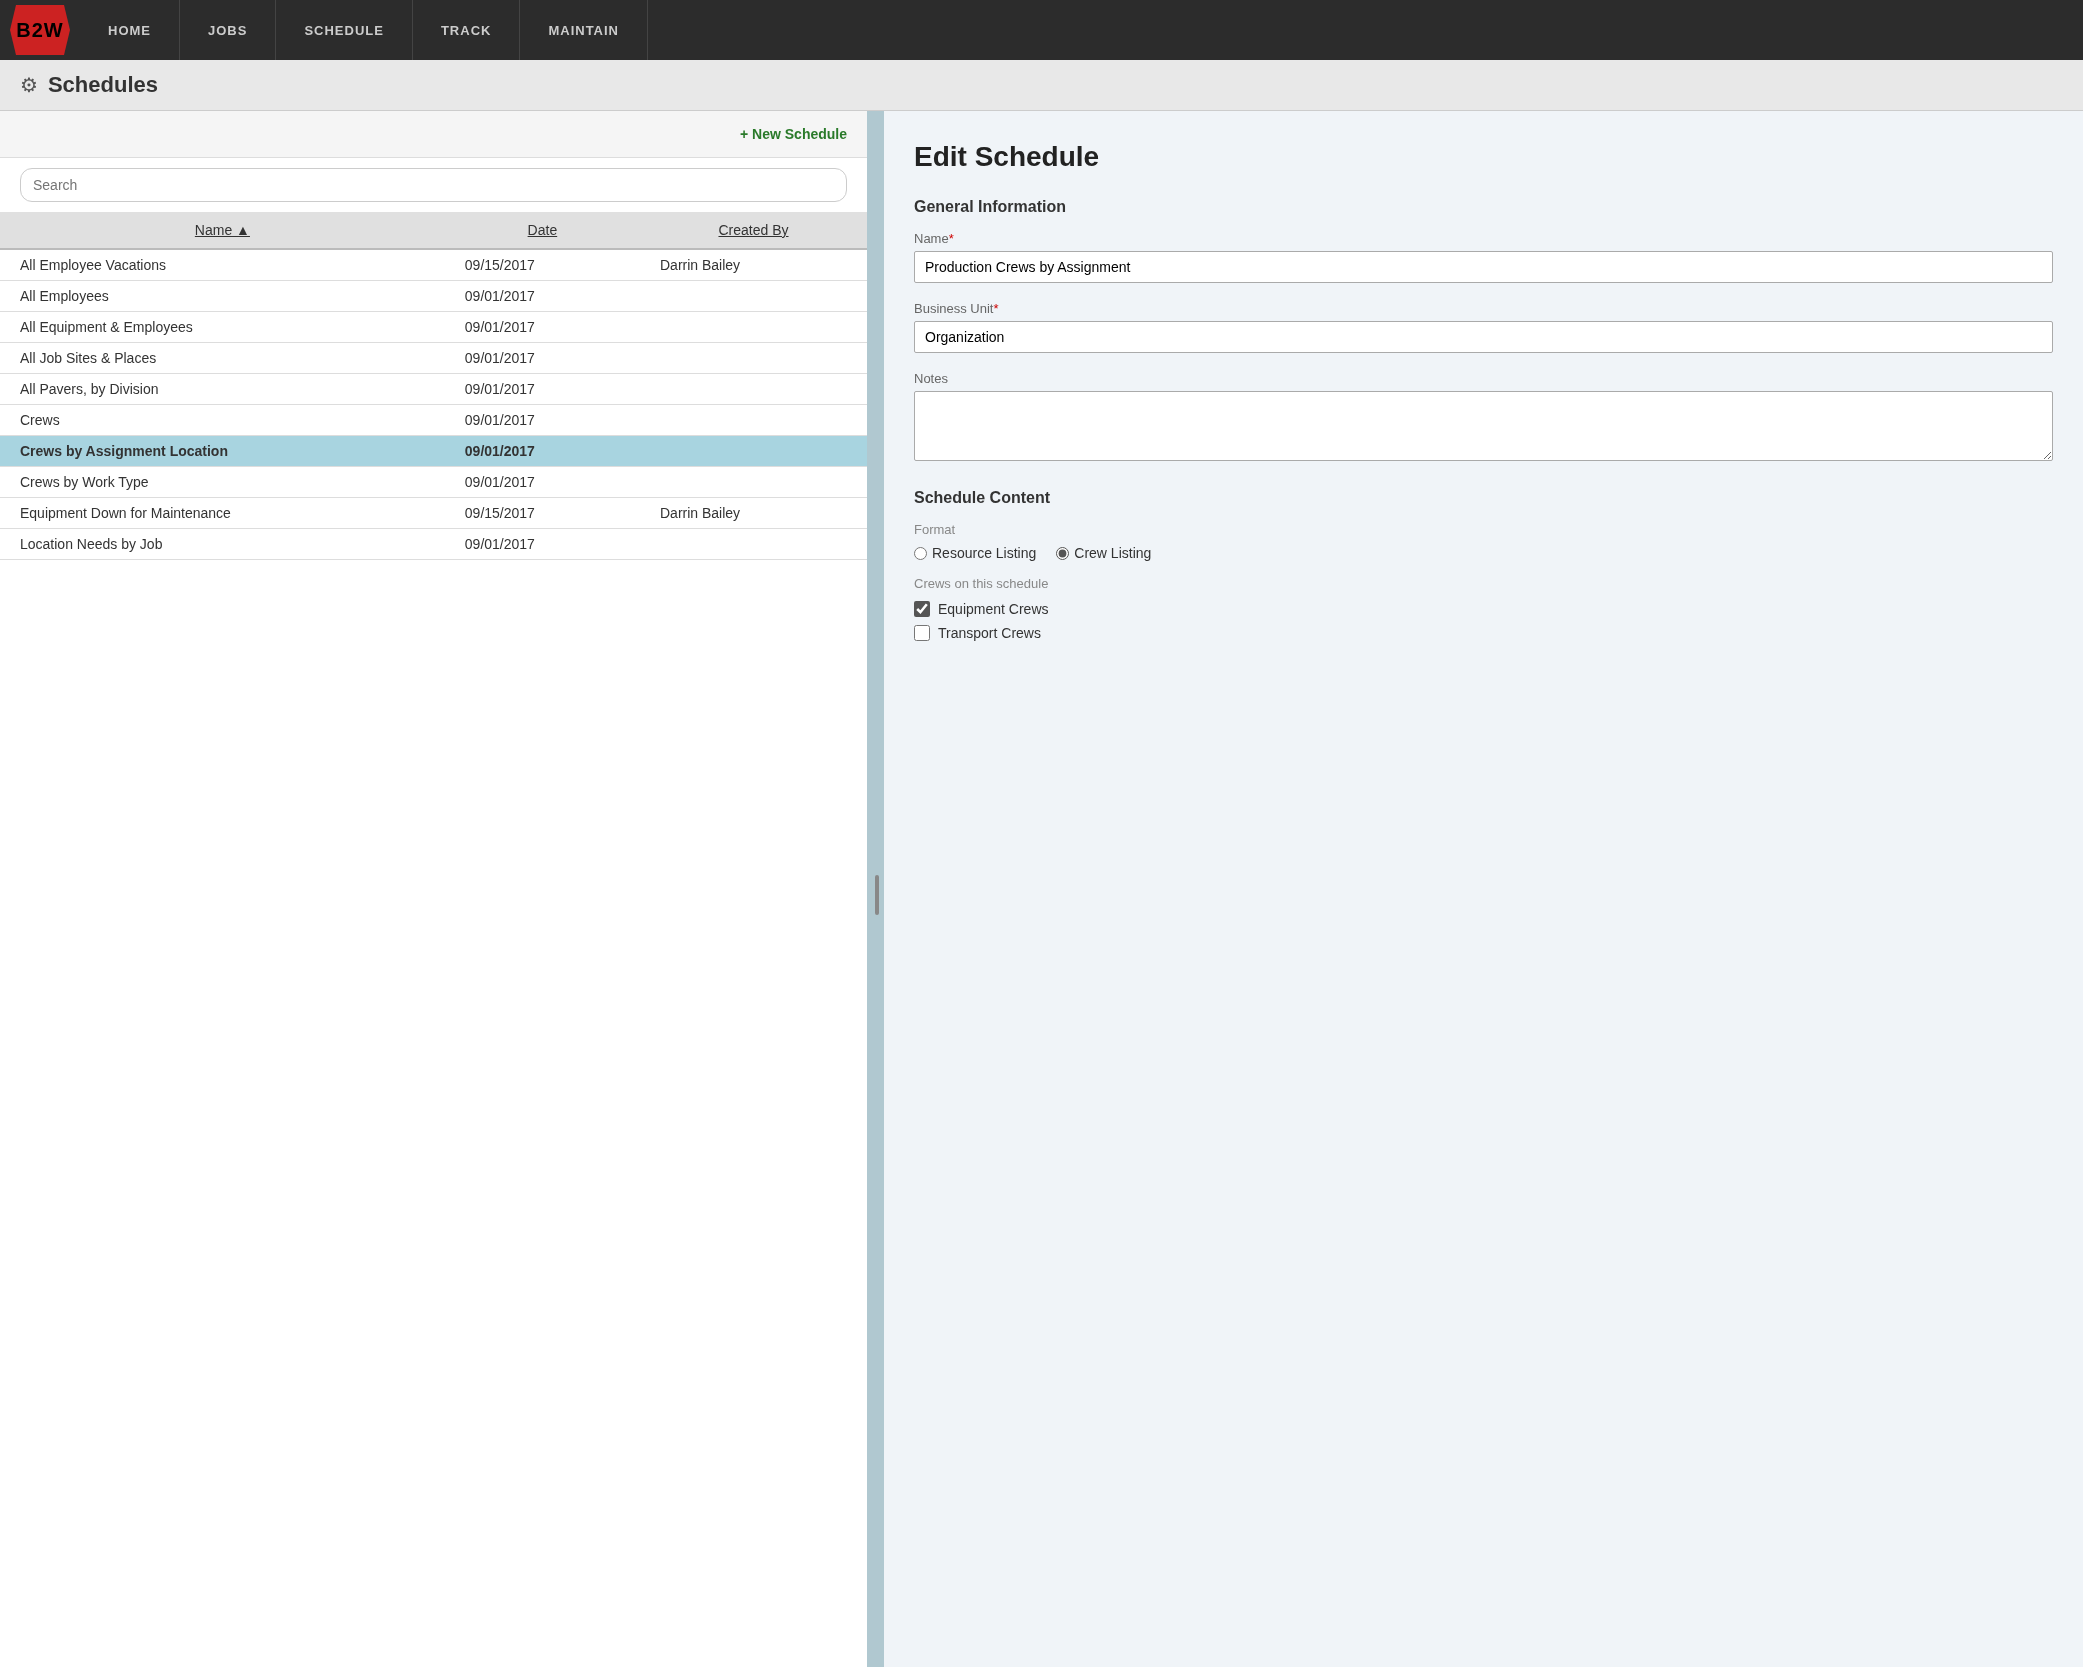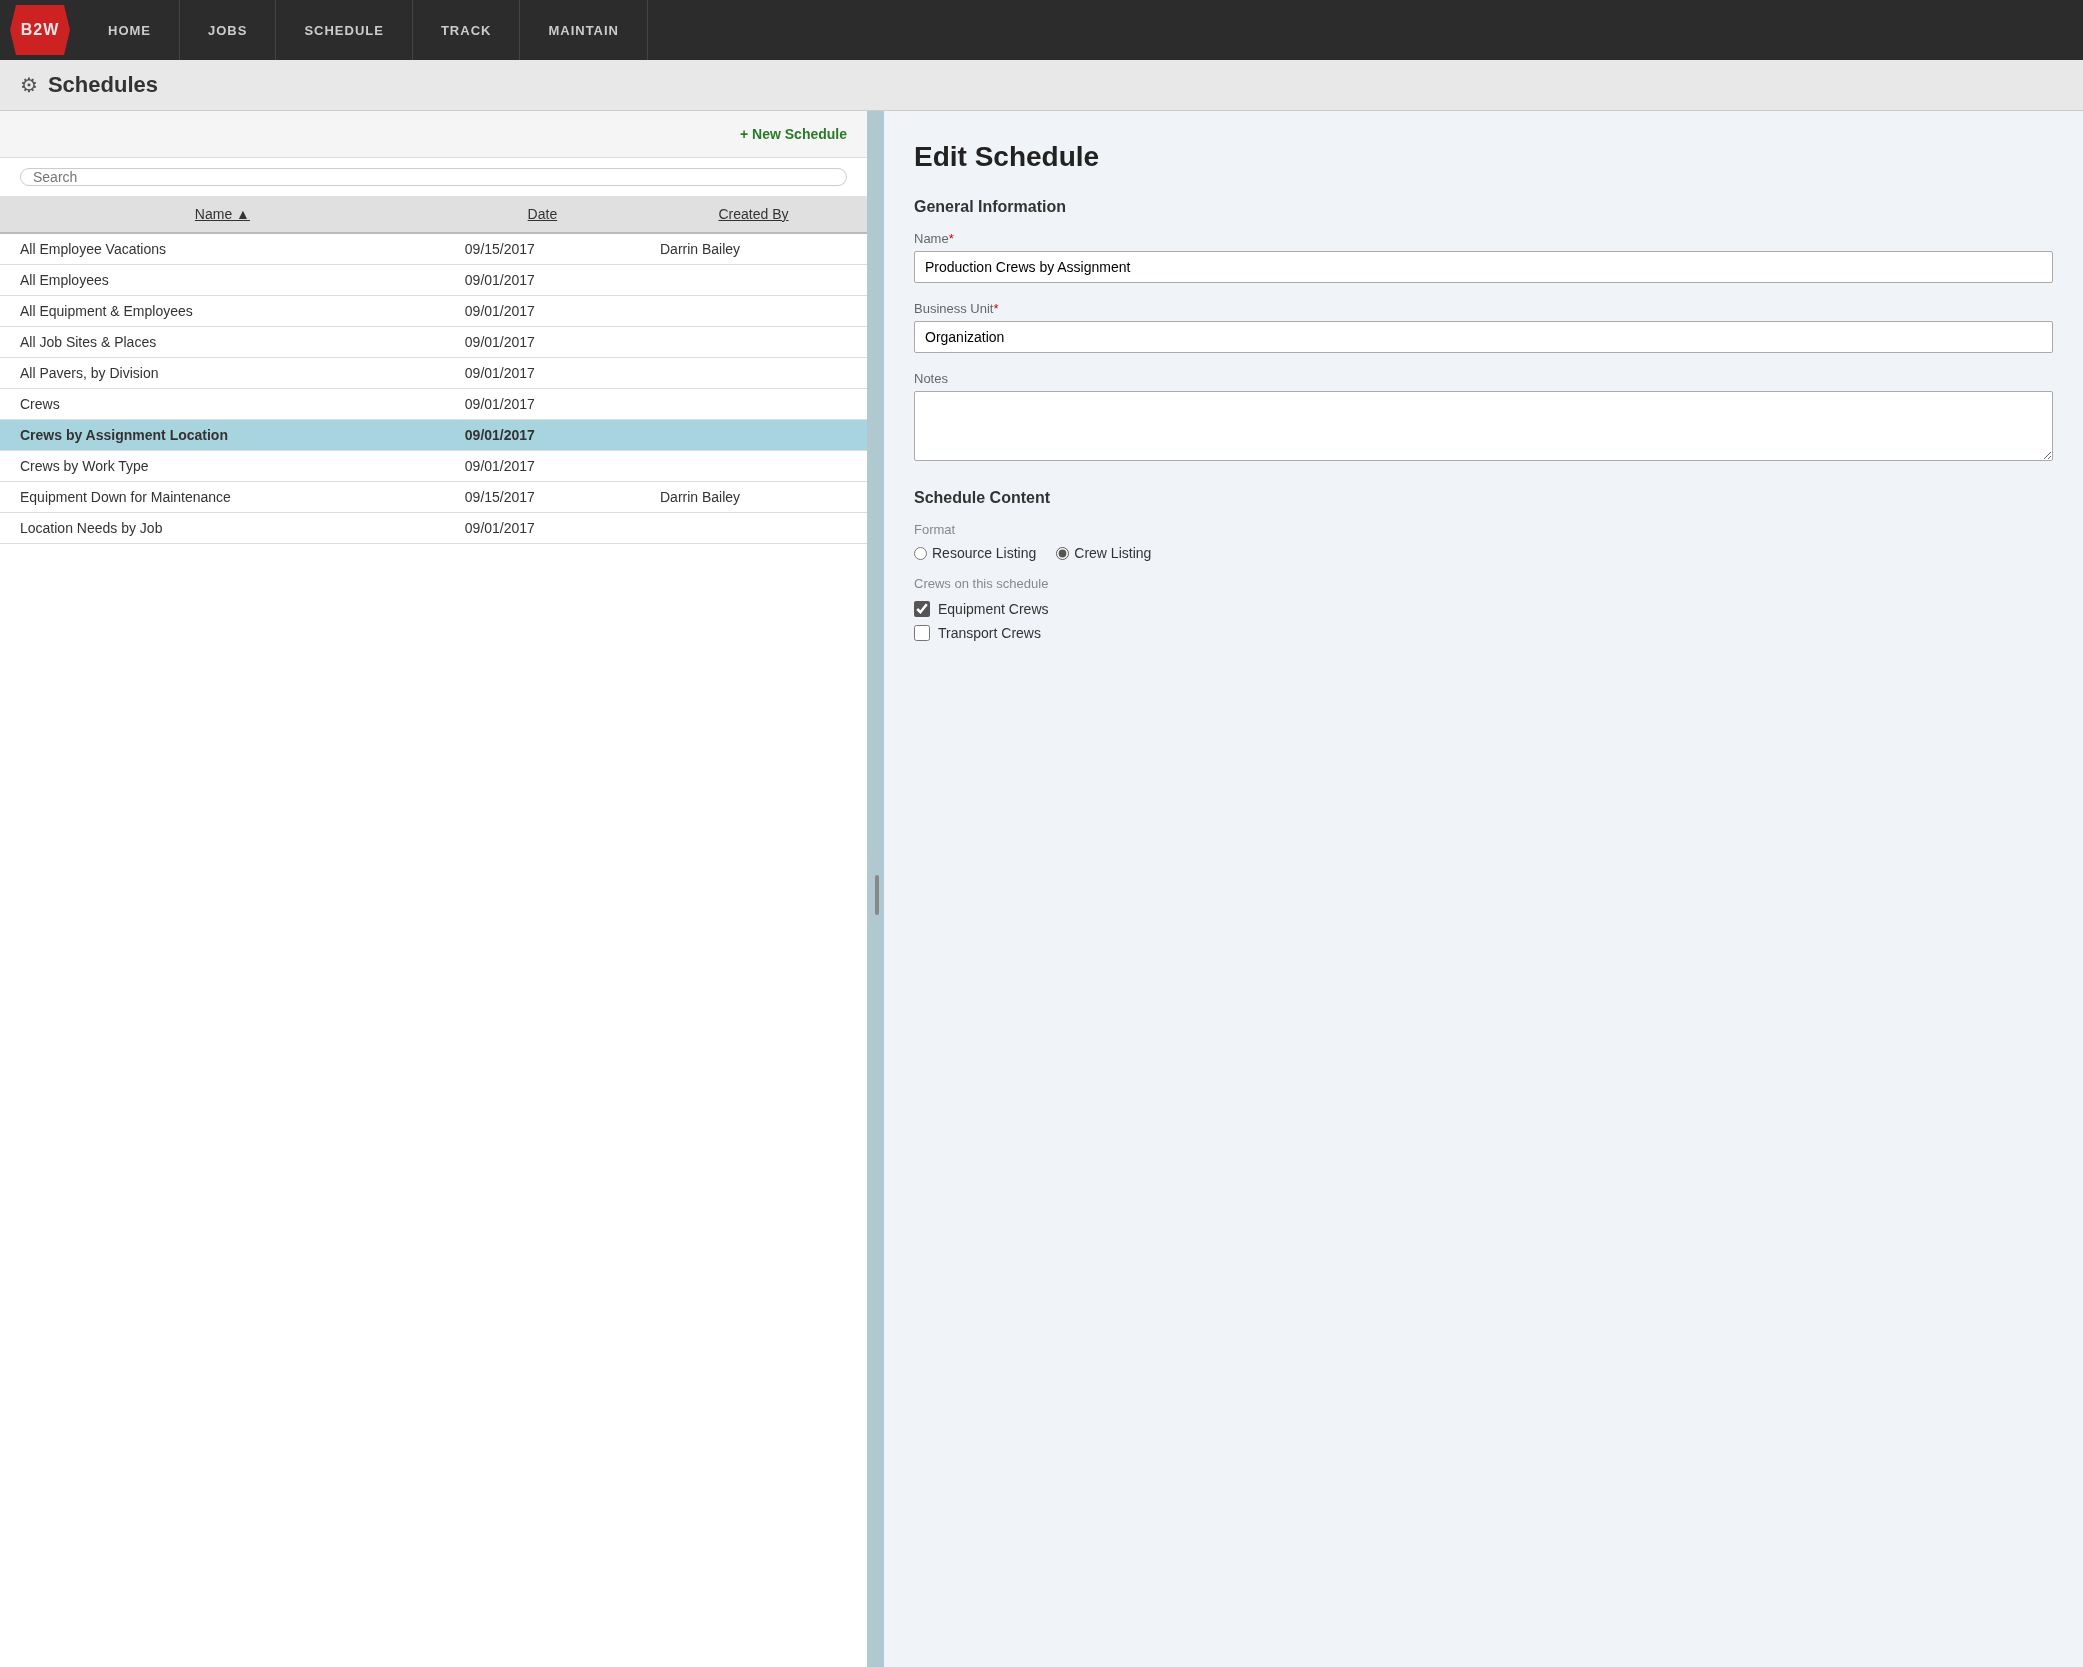--- a/index.html
+++ b/index.html
@@ -2,42 +2,42 @@
 <html><head>
   <meta charset="utf-8">
   <style>
     * { box-sizing: border-box; margin: 0; padding: 0; }
     body { font-family: Arial, sans-serif; font-size: 14px; background: #e8e8e8; color: #333; }
 
     
     .header { display: flex; align-items: center; background: #2c2c2c; height: 60px; }
     .logo { width: 80px; height: 60px; background: #2c2c2c; display: flex; align-items: center; justify-content: center; }
     .logo-inner { width: 60px; height: 50px; background: #cc2222; clip-path: polygon(10% 0%, 90% 0%, 100% 50%, 90% 100%, 10% 100%, 0% 50%); display: flex; align-items: center; justify-content: center; }
-    .logo-text { color: #e5e5e5; font-weight: bold; font-size: 16px; letter-spacing: 1px; }
+    .logo-text { color: #000000; font-weight: bold; font-size: 20px; letter-spacing: 1px; }
     .nav { display: flex; height: 100%; }
     .nav-item { color: #ccc; font-weight: bold; font-size: 13px; letter-spacing: 1px; padding: 0 28px; display: flex; align-items: center; cursor: pointer; border-right: 1px solid #444; text-transform: uppercase; }
 
     
     .page-header { background: #e8e8e8; padding: 12px 20px; display: flex; align-items: center; gap: 10px; border-bottom: 1px solid #ccc; }
     .gear-icon { font-size: 20px; color: #555; }
     .page-title { font-size: 22px; font-weight: bold; color: #333; }
 
     
     .main-layout { display: flex; height: calc(100vh - 100px); }
 
     
     .left-panel { width: 870px; background: white; border-right: 3px solid #b0c8d0; display: flex; flex-direction: column; }
 
     
     .toolbar { padding: 15px 20px; display: flex; justify-content: flex-end; background: #f5f5f5; border-bottom: 1px solid #ddd; }
     .new-schedule-btn { color: #2a7a2a; font-weight: bold; font-size: 14px; cursor: pointer; display: flex; align-items: center; gap: 4px; background: none; border: none; }
 
     
     .search-container { padding: 10px 20px; background: white; }
-    .search-input { width: 100%; padding: 0 12px; border: 1px solid #ccc; border-radius: 12px; font-size: 14px; color: #0369a1; }
+    .search-input { width: 100%; padding: 8px 12px; border: 1px solid #ccc; border-radius: 12px; font-size: 14px; color: #0369a1; }
 
     
     .schedule-table { flex: 1; overflow-y: auto; }
     table { width: 100%; border-collapse: collapse; }
     thead tr { background: #e0e0e0; border-bottom: 2px solid #bbb; }
     thead th { text-align: center; padding: 10px 29px; font-weight: normal; }
     thead th a { color: #333; text-decoration: underline; cursor: pointer; }
     tbody tr { border-bottom: 1px solid #ddd; }
     tbody tr.selected { background: #a8d4e0; font-weight: bold; }
     tbody td { padding: 7px 20px; }

